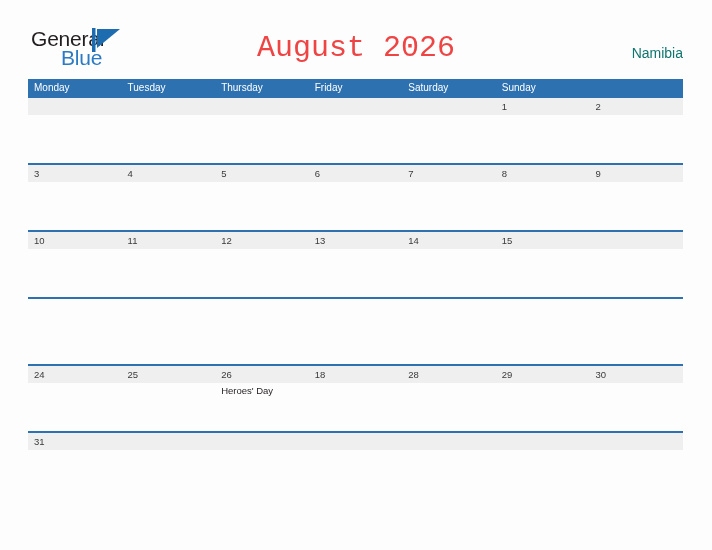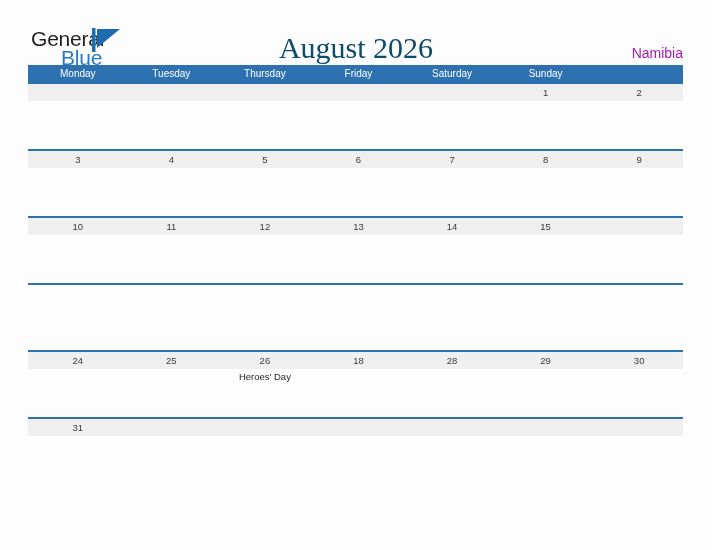--- a/index.html
+++ b/index.html
@@ -57,41 +57,40 @@
     height: 24px;
   }
 
   .cal-title {
     position: absolute;
     left: 0;
     top: 31px;
     width: 712px;
     text-align: center;
     font-size: 30px;
-    color: #0c4a6e;
-    font-family: Liberation Serif, serif;
+    color: #ef4444;
+    font-family: Liberation Mono, monospace;
     letter-spacing: 0px;
   }
 
   .cal-region {
     position: absolute;
     right: 29px;
     top: 45px;
     font-size: 14px;
-    color: #a21caf;
+    color: #0f766e;
     font-family: "Liberation Sans", sans-serif;
   }
 
   
   .calendar {
     position: absolute;
     left: 28px;
-    top: 65px;
+    top: 79px;
     width: 655px;
-    text-align: center;
   }
 
   .dow-row {
     display: flex;
     background: #2e71b0;
     height: 17px;
   }
   .dow-cell {
     flex: 0 0 93.57px;
     width: 93.57px;

